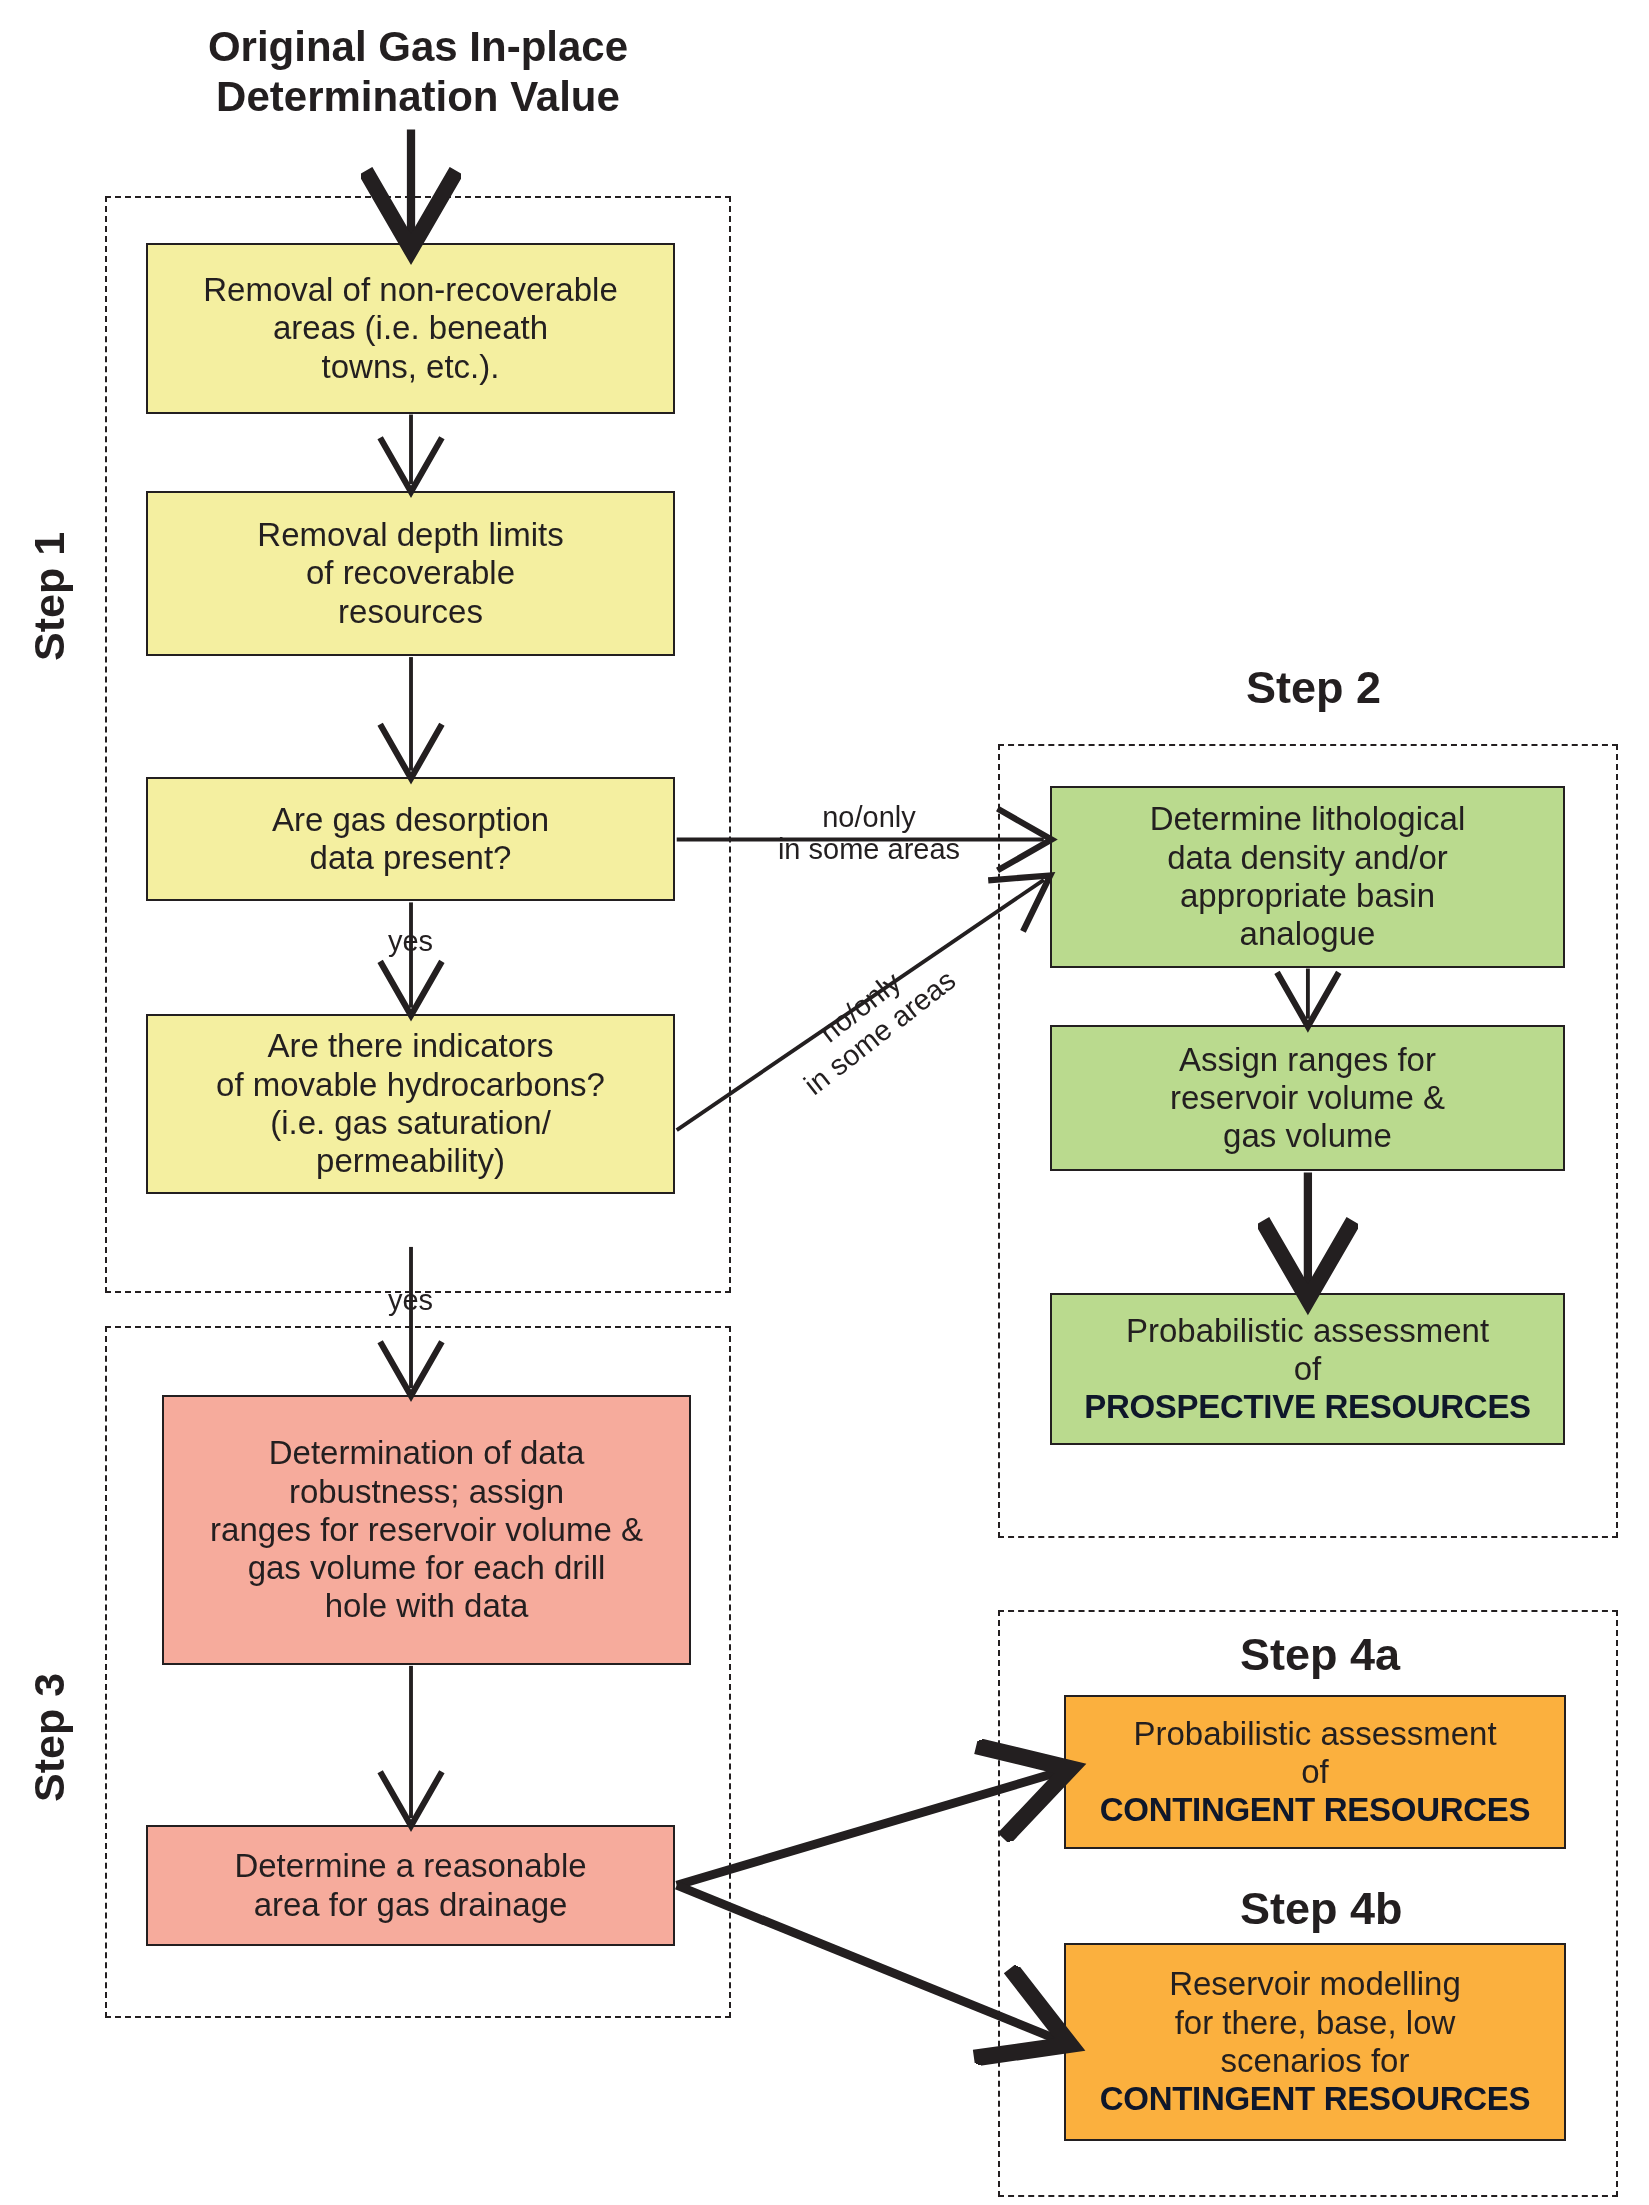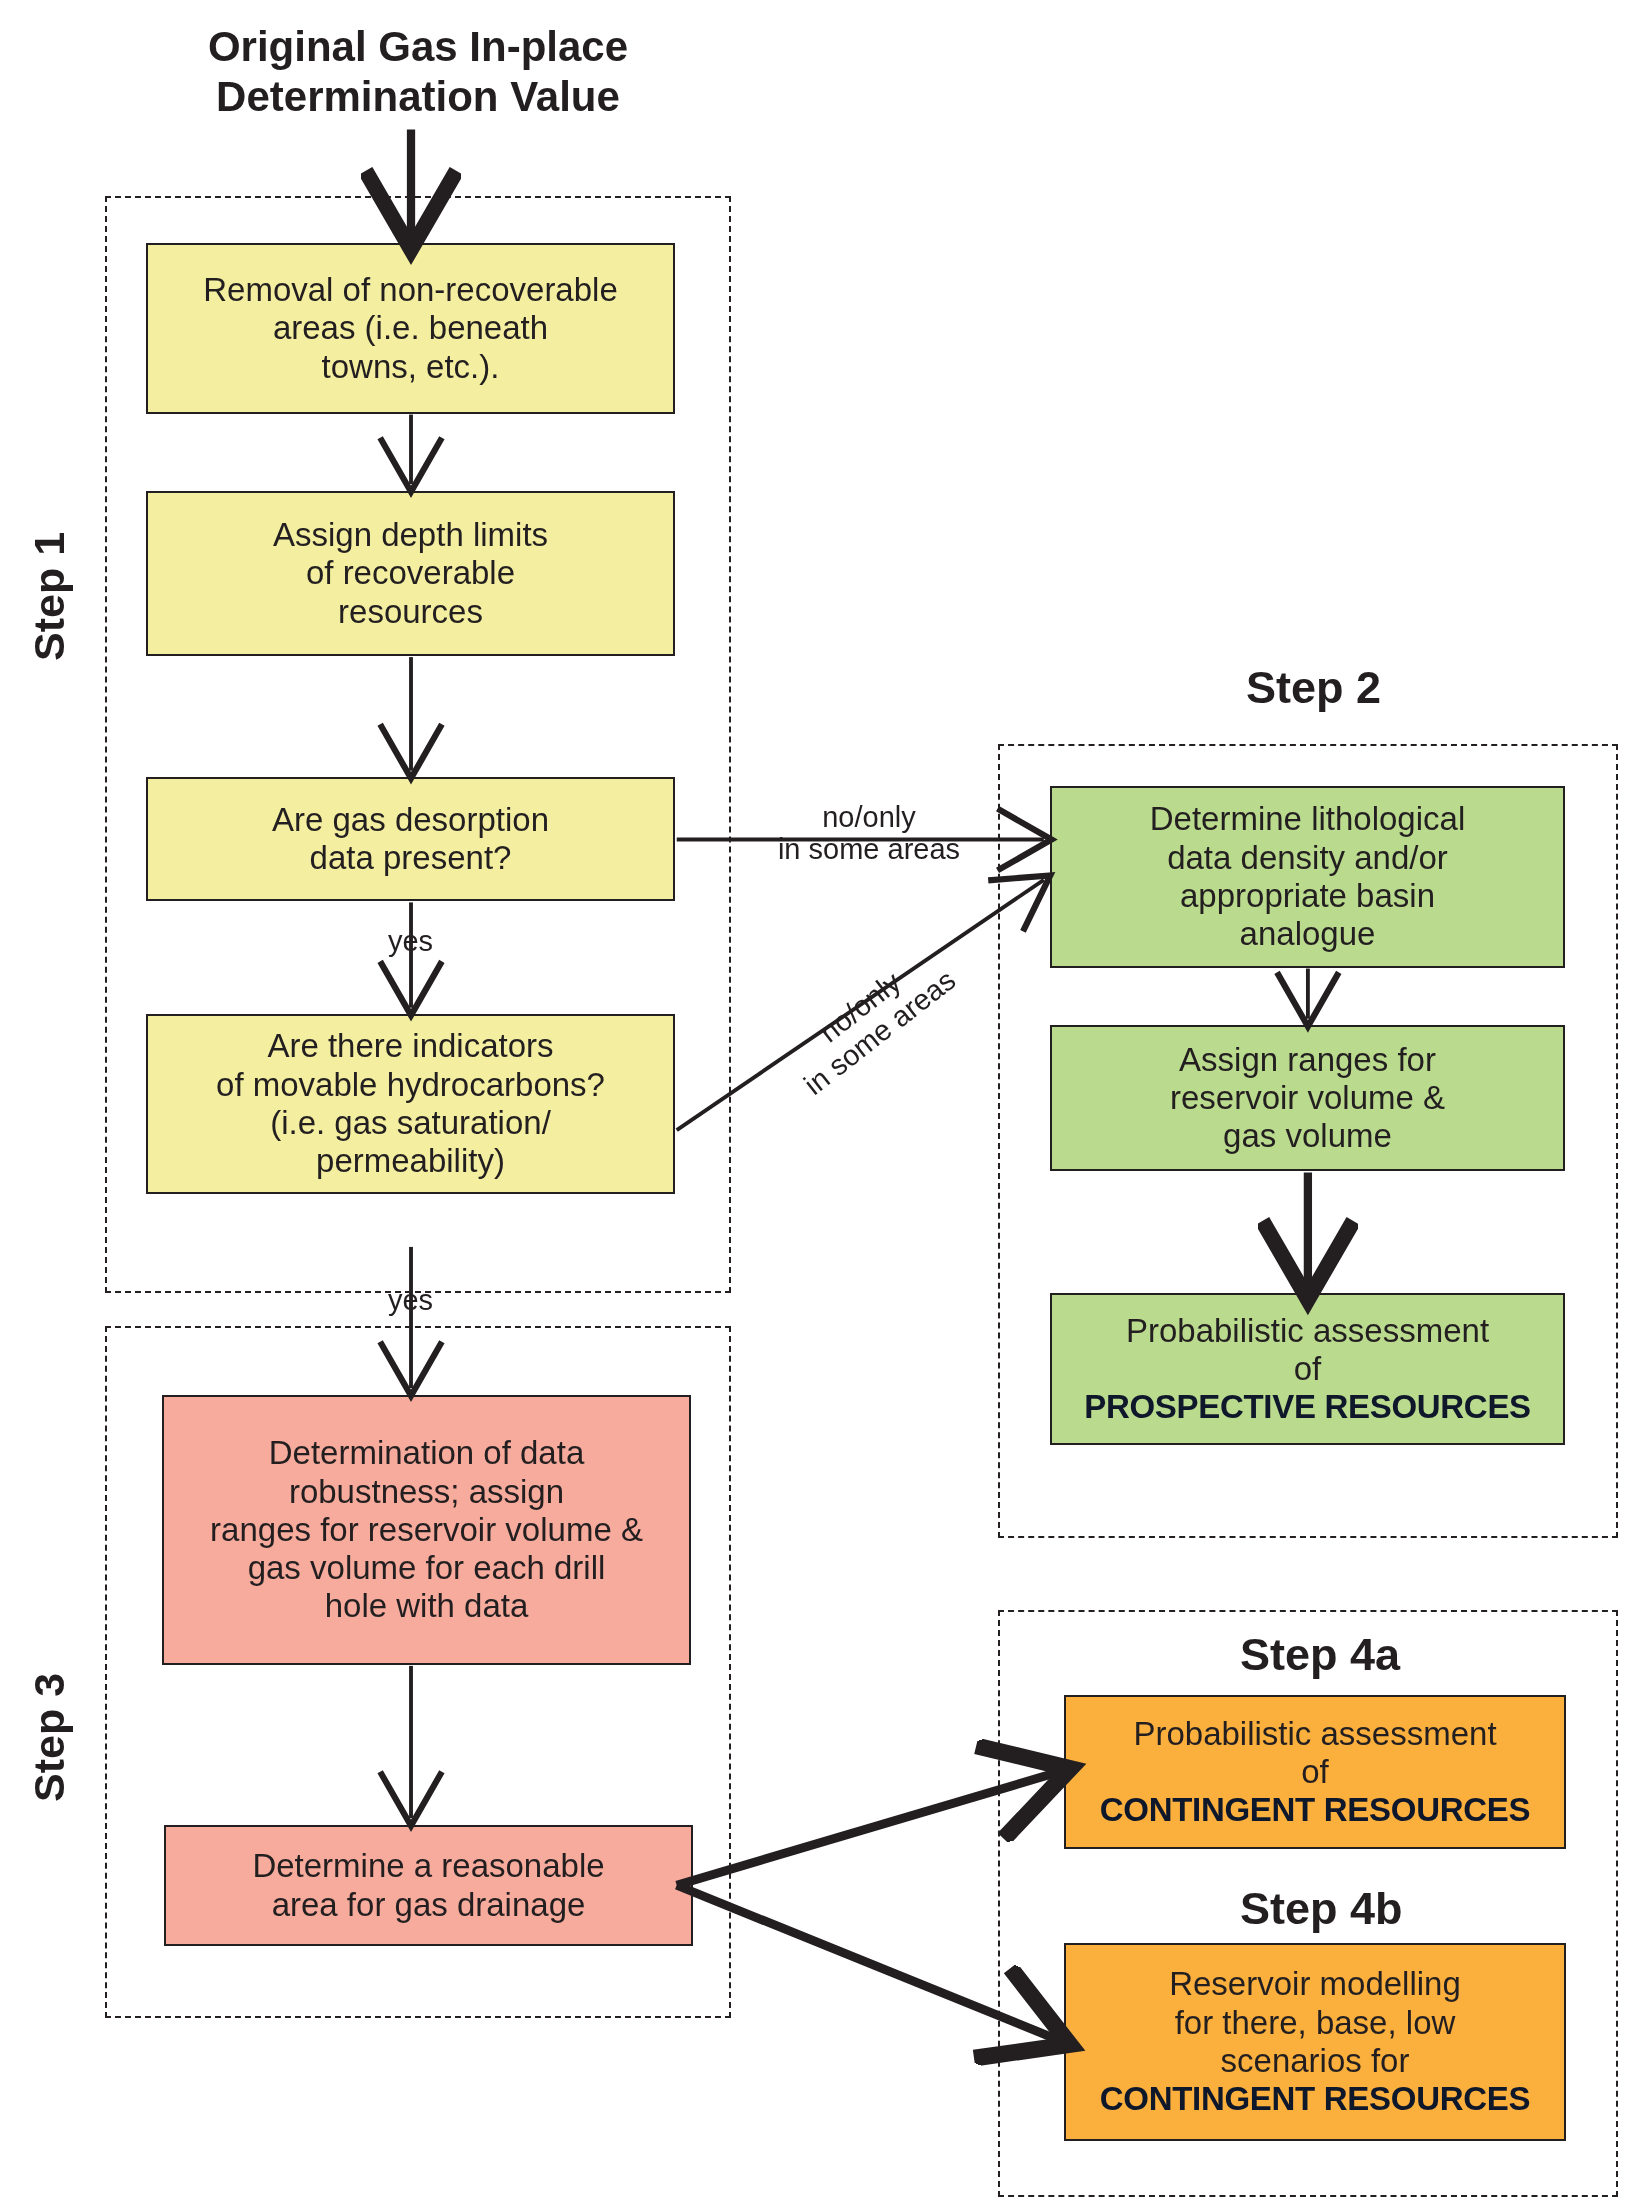--- a/index.html
+++ b/index.html
@@ -116,21 +116,21 @@
   <div class="steplabel vertical" style="left:74px; top:1753px; font-size:43px;">Step 3</div>
 
   <div class="steplabel" style="left:1240px; top:1629px; font-size:45px;">Step 4a</div>
 
   <div class="steplabel" style="left:1240px; top:1883px; font-size:45px;">Step 4b</div>
 
   <div class="node yellow" style="left:146px; top:243px; width:529px; height:171px;">Removal of non-recoverable
 areas (i.e. beneath
 towns, etc.).</div>
 
-  <div class="node yellow" style="left:146px; top:491px; width:529px; height:165px;">Assign depth limits
+  <div class="node yellow" style="left:146px; top:491px; width:529px; height:165px;">Removal depth limits
 of recoverable
 resources</div>
 
   <div class="node yellow" style="left:146px; top:777px; width:529px; height:124px;">Are gas desorption
 data present?</div>
 
   <div class="node yellow" style="left:146px; top:1014px; width:529px; height:180px;">Are there indicators
 of movable hydrocarbons?
 (i.e. gas saturation/
 permeability)</div>
@@ -149,21 +149,21 @@
     <span>of</span>
     <span class="redline">PROSPECTIVE RESOURCES</span>
   </div>
 
   <div class="node pink" style="left:162px; top:1395px; width:529px; height:270px;">Determination of data
 robustness; assign
 ranges for reservoir volume &amp;
 gas volume for each drill
 hole with data</div>
 
-  <div class="node pink" style="left:164px; top:1825px; width:529px; height:121px;">Determine a reasonable
+  <div class="node pink" style="left:146px; top:1825px; width:529px; height:121px;">Determine a reasonable
 area for gas drainage</div>
 
   <div class="node orange" style="left:1064px; top:1695px; width:502px; height:154px; flex-direction:column;">
     <span>Probabilistic assessment</span>
     <span>of</span>
     <span class="redline">CONTINGENT RESOURCES</span>
   </div>
 
   <div class="node orange" style="left:1064px; top:1943px; width:502px; height:198px; flex-direction:column;">
     <span>Reservoir modelling</span>

